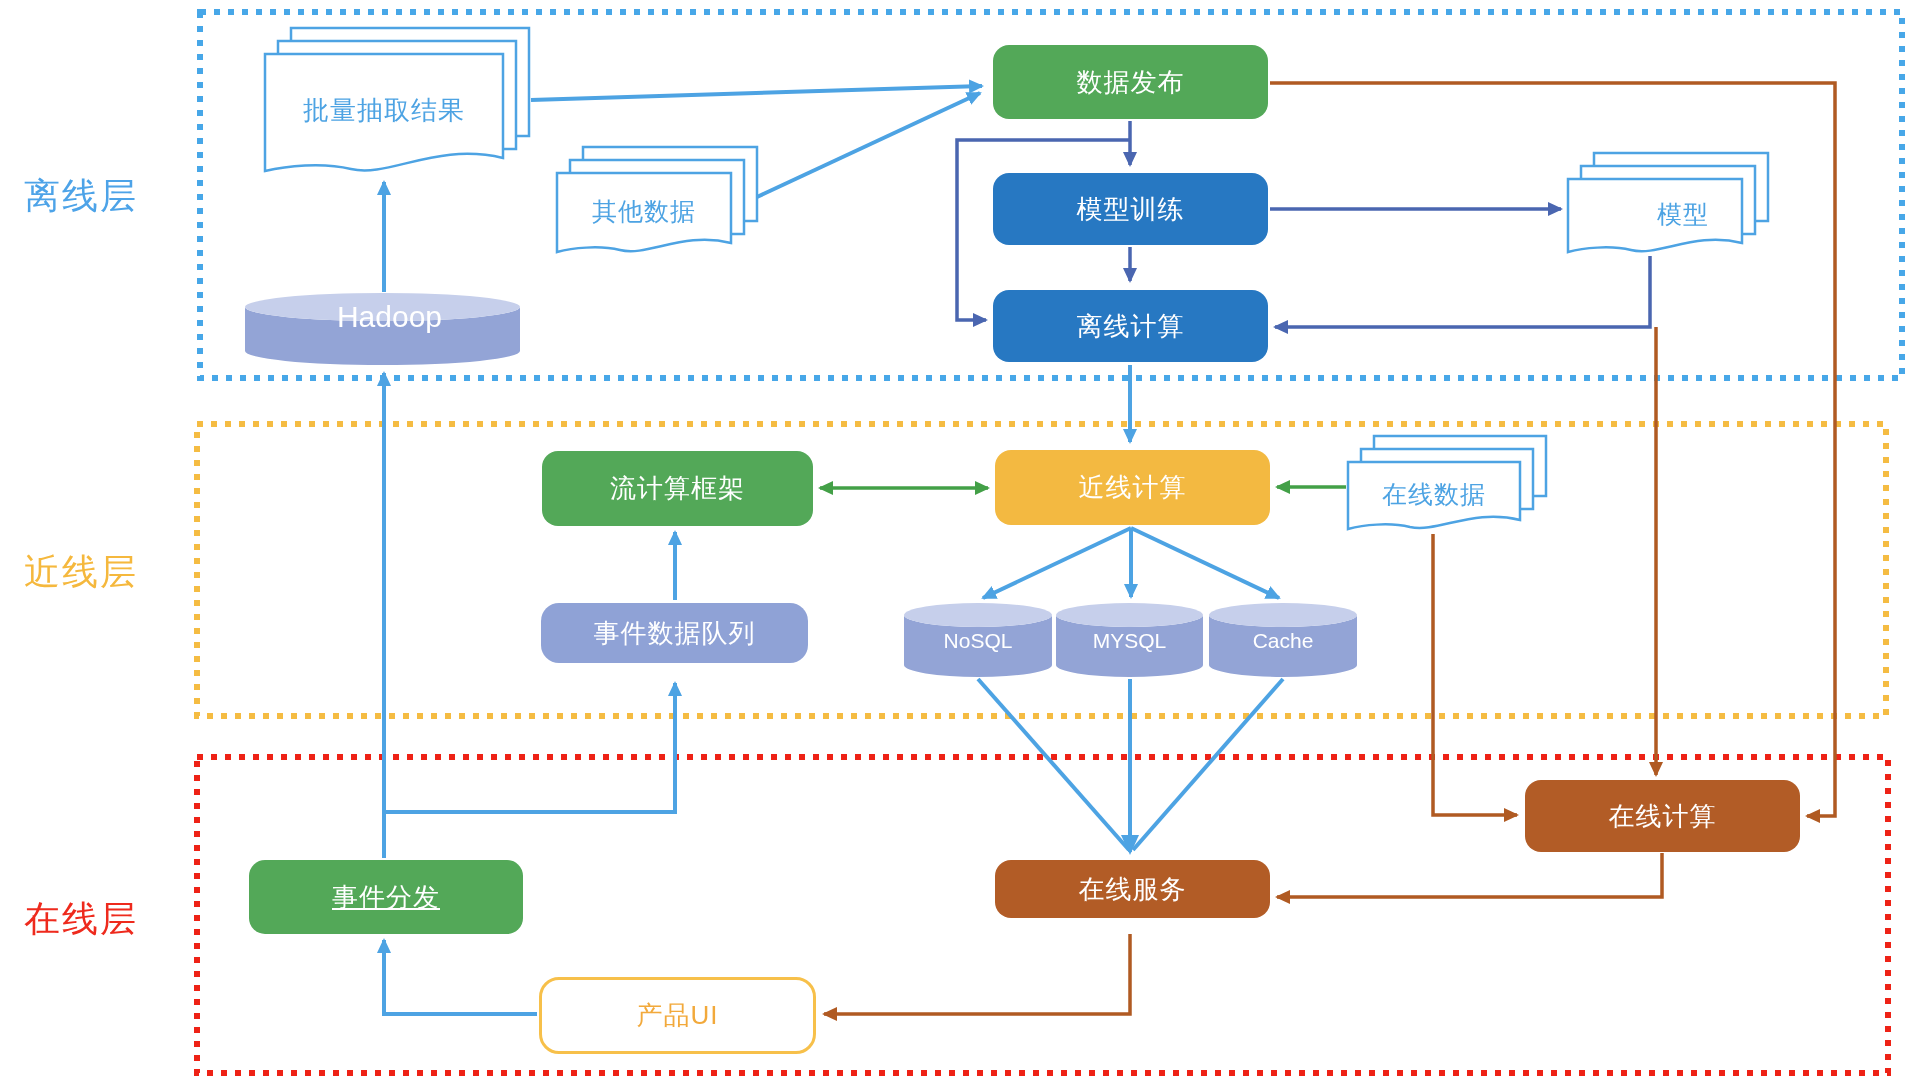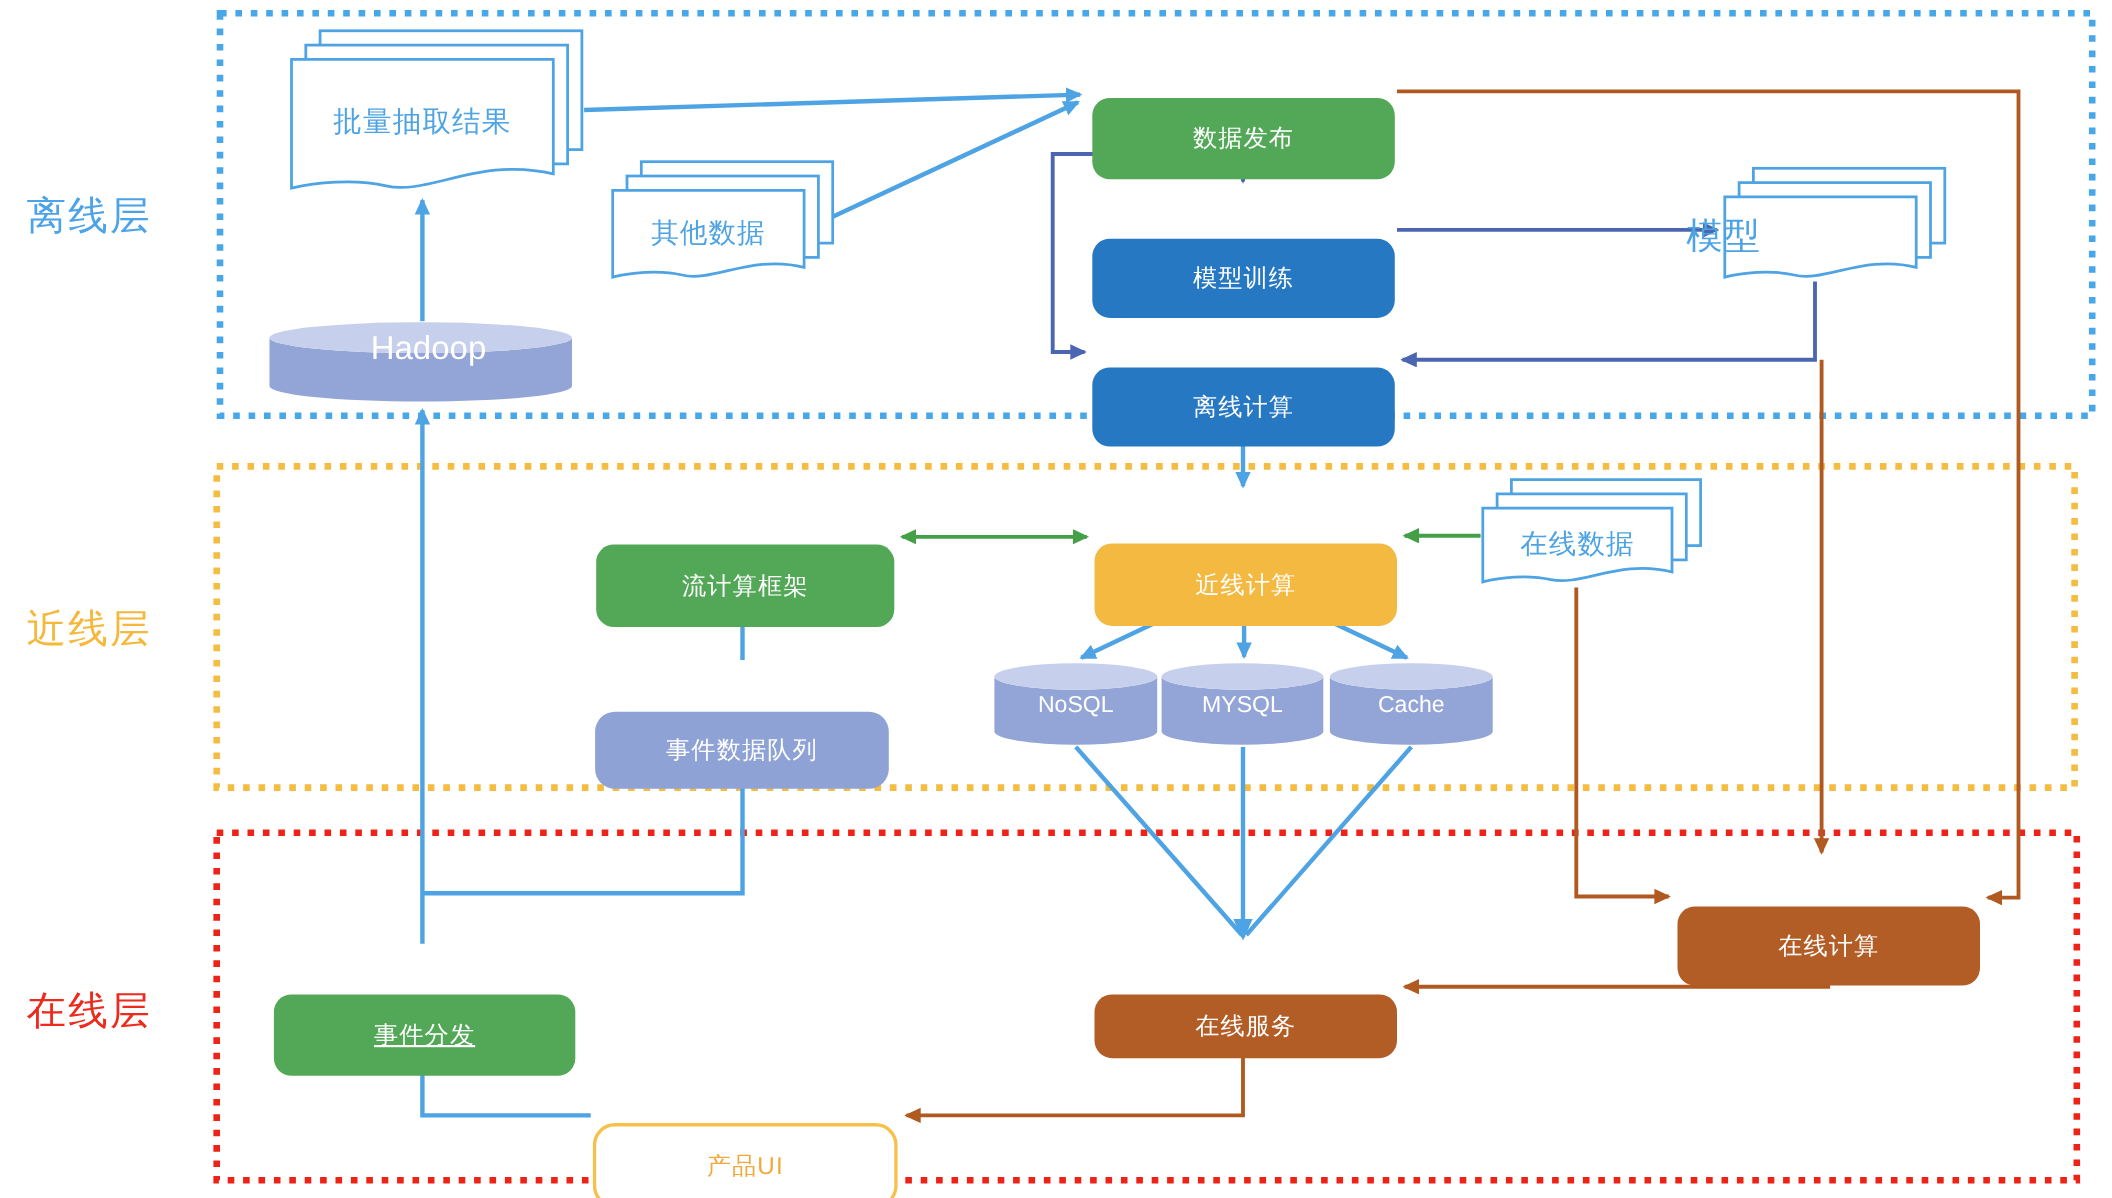--- a/index.html
+++ b/index.html
@@ -1,21 +1,21 @@
 <!DOCTYPE html>
 <html><head>
 <meta charset="utf-8">
 <style>
   html,body{margin:0;padding:0;background:#ffffff;}
   body{width:1920px;height:1089px;position:relative;overflow:hidden;
        font-family:"Liberation Sans","DejaVu Sans",sans-serif;}
   #stage{position:absolute;left:0;top:0;width:1920px;height:1089px;}
   svg{position:absolute;left:0;top:0;}
   .node{position:absolute;display:flex;align-items:center;justify-content:center;
-        color:#ffffff;font-size:22px;letter-spacing:1px;margin-top:44px;}
+        color:#ffffff;font-size:26px;letter-spacing:1px;}
   .rnd{border-radius:16px;}
   .green{background:#53a858;}
   .blue{background:#2778c2;}
   .yellow{background:#f3b941;}
   .brown{background:#b25c26;}
   .slate{background:#8fa2d6;border-radius:18px;}
   .doc-label{position:absolute;display:flex;align-items:center;justify-content:center;
              color:#4da3e3;font-size:26px;letter-spacing:1px;}
   .cyl-label{position:absolute;display:flex;align-items:center;justify-content:center;
              color:#ffffff;font-size:21px;}
@@ -122,32 +122,32 @@
   <path d="M1662,853 L1662,897 L1277,897" fill="none" stroke="#b05a22" stroke-width="3.5" marker-end="url(#ah-br)"></path>
   <path d="M1130,934 L1130,1014 L824,1014" fill="none" stroke="#b05a22" stroke-width="3.5" marker-end="url(#ah-br)"></path>
 </svg>
 
 <div class="layer-label lbl-offline" style="left:24px;top:172px;">离线层</div>
 <div class="layer-label lbl-nearline" style="left:24px;top:548px;">近线层</div>
 <div class="layer-label lbl-online" style="left:24px;top:895px;">在线层</div>
 
 <div class="doc-label" style="left:557px;top:180px;width:174px;height:62px;font-size:25px;">其他数据</div>
 <div class="doc-label" style="left:265px;top:70px;width:238px;height:80px;">批量抽取结果</div>
-<div class="doc-label" style="left:1480px;top:184px;width:174px;height:60px;font-size:33px;">模型</div>
+<div class="doc-label" style="left:1596px;top:184px;width:174px;height:60px;font-size:25px;">模型</div>
 <div class="doc-label" style="left:1348px;top:466px;width:172px;height:56px;font-size:25px;">在线数据</div>
 
 <div class="cyl-label" style="left:245px;top:287px;width:257px;height:60px;font-size:30px;margin-left:16px;">Hadoop</div>
 <div class="cyl-label" style="left:904px;top:610px;width:148px;height:62px;">NoSQL</div>
 <div class="cyl-label" style="left:1056px;top:610px;width:147px;height:62px;">MYSQL</div>
 <div class="cyl-label" style="left:1209px;top:610px;width:148px;height:62px;">Cache</div>
 
 <div class="node rnd green" style="left:993px;top:45px;width:275px;height:74px;">数据发布</div>
 <div class="node rnd blue" style="left:993px;top:173px;width:275px;height:72px;">模型训练</div>
 <div class="node rnd blue" style="left:993px;top:290px;width:275px;height:72px;">离线计算</div>
 <div class="node rnd green" style="left:542px;top:451px;width:271px;height:75px;">流计算框架</div>
 <div class="node rnd yellow" style="left:995px;top:450px;width:275px;height:75px;">近线计算</div>
-<div class="node slate" style="left:541px;top:603px;width:267px;height:70px;font-family:Liberation Mono, monospace;">事件数据队列</div>
+<div class="node slate" style="left:541px;top:603px;width:267px;height:60px;font-family:Liberation Mono, monospace;">事件数据队列</div>
 <div class="node rnd brown" style="left:1525px;top:780px;width:275px;height:72px;">在线计算</div>
 <div class="node rnd green" style="left:249px;top:860px;width:274px;height:74px;text-decoration:underline;">事件分发</div>
 <div class="node rnd brown" style="left:995px;top:860px;width:275px;height:58px;">在线服务</div>
 <div class="node product-ui" style="left:539px;top:977px;width:271px;height:71px;">产品UI</div>
 
 </div>
 
 </body></html>

